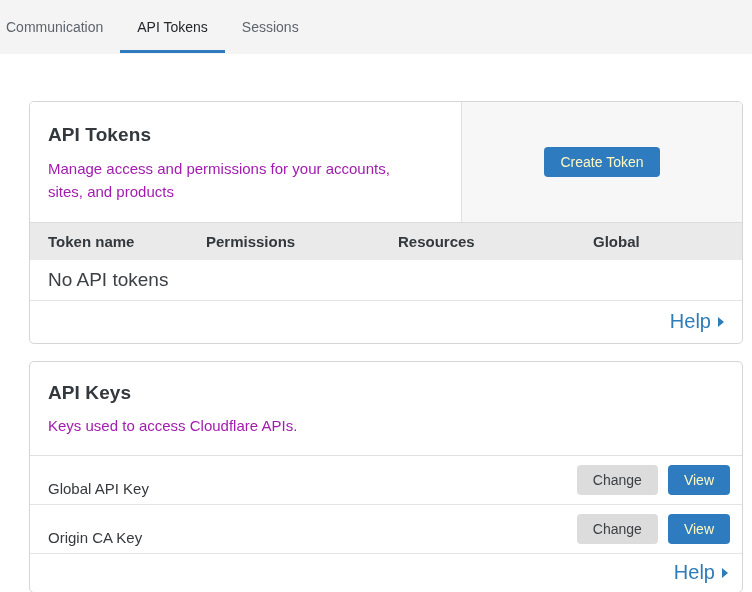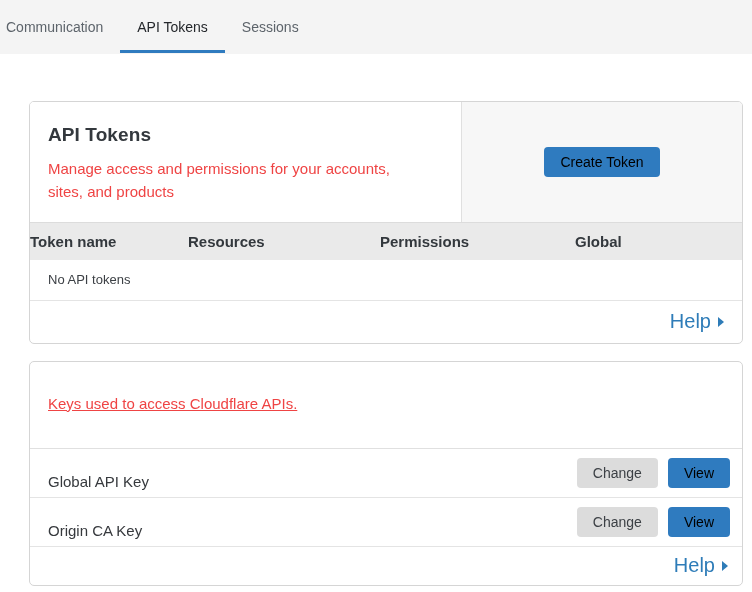--- a/index.html
+++ b/index.html
@@ -75,54 +75,55 @@
     margin: 0;
     font-size: 19px;
     font-weight: bold;
     color: #33383d;
     letter-spacing: .1px;
   }
   .card-desc {
     margin: 11px 0 0 0;
     font-size: 15px;
     line-height: 1.55;
-    color: #ef4444;
+    color: #a21caf;
     max-width: 360px;
   }
 
   .btn {
     display: inline-block;
     border: none;
     border-radius: 4px;
     font-family: "Liberation Sans", sans-serif;
     font-size: 14px;
     line-height: 1;
     padding: 8px 16px;
     cursor: pointer;
   }
-  .btn-primary { background: var(--primary-blue); color: #000000; }
+  .btn-primary { background: var(--primary-blue); color: #fef9c3; }
   .btn-neutral { background: var(--neutral-button-bg); color: #3c4045; }
 
   
   .table-header {
     display: grid;
     grid-template-columns: 158px 192px 195px 1fr;
     align-items: center;
     height: 38px;
+    padding-left: 18px;
     background: var(--table-header-bg);
     border-top: 1px solid #dcdcdc;
     font-size: 15px;
     font-weight: bold;
     color: #33383d;
   }
   .table-empty-row {
     height: 41px;
     display: flex; align-items: center;
     padding-left: 18px;
-    font-size: 13px;
+    font-size: 19px;
     color: #3c4045;
     border-bottom: 1px solid #e4e4e4;
   }
 
   .help-row {
     height: 42px;
     display: flex; align-items: center; justify-content: flex-end;
     padding-right: 18px;
   }
   .help-link {
@@ -140,21 +141,21 @@
     border-bottom: 5px solid transparent;
     border-left: 6px solid var(--link-blue);
   }
 
   
   .keys-header {
     padding: 20px 18px 18px 18px;
     border-bottom: 1px solid #e0e0e0;
     min-height: 87px;
   }
-  .keys-header .card-desc { margin-top: 10px; max-width: none; text-decoration: underline; }
+  .keys-header .card-desc { margin-top: 10px; max-width: none; }
   .key-row {
     height: 49px;
     display: flex; align-items: center;
     padding: 0 12px 0 18px;
     border-bottom: 1px solid #e4e4e4;
   }
   .key-name { flex: 1; font-size: 15px; color: #36393d; margin-top: 18px; }
   .key-row .btn-neutral { margin-right: 10px; }
   .keys-help { height: 38px; padding-right: 14px; }
 </style>
@@ -179,39 +180,40 @@
       <h2 class="card-title">API Tokens</h2>
       <p class="card-desc">Manage access and permissions for your accounts, sites, and products</p>
     </div>
     <div class="tokens-header-right">
       <button class="btn btn-primary">Create Token</button>
     </div>
   </div>
 
   <div class="table-header">
     <span>Token name</span>
+    <span>Permissions</span>
     <span>Resources</span>
-    <span>Permissions</span>
     <span>Global</span>
   </div>
 
   <div class="table-empty-row">
     <span>No API tokens</span>
   </div>
 
   <div class="help-row">
     <a class="help-link">
       <span>Help</span>
       <span class="help-arrow"></span>
     </a>
   </div>
 </section>
 
 <section class="card card-keys">
   <div class="keys-header">
+    <h2 class="card-title">API Keys</h2>
     <p class="card-desc">Keys used to access Cloudflare APIs.</p>
   </div>
 
   <div class="key-row">
     <span class="key-name">Global API Key</span>
     <button class="btn btn-neutral">Change</button>
     <button class="btn btn-primary">View</button>
   </div>
 
   <div class="key-row">

